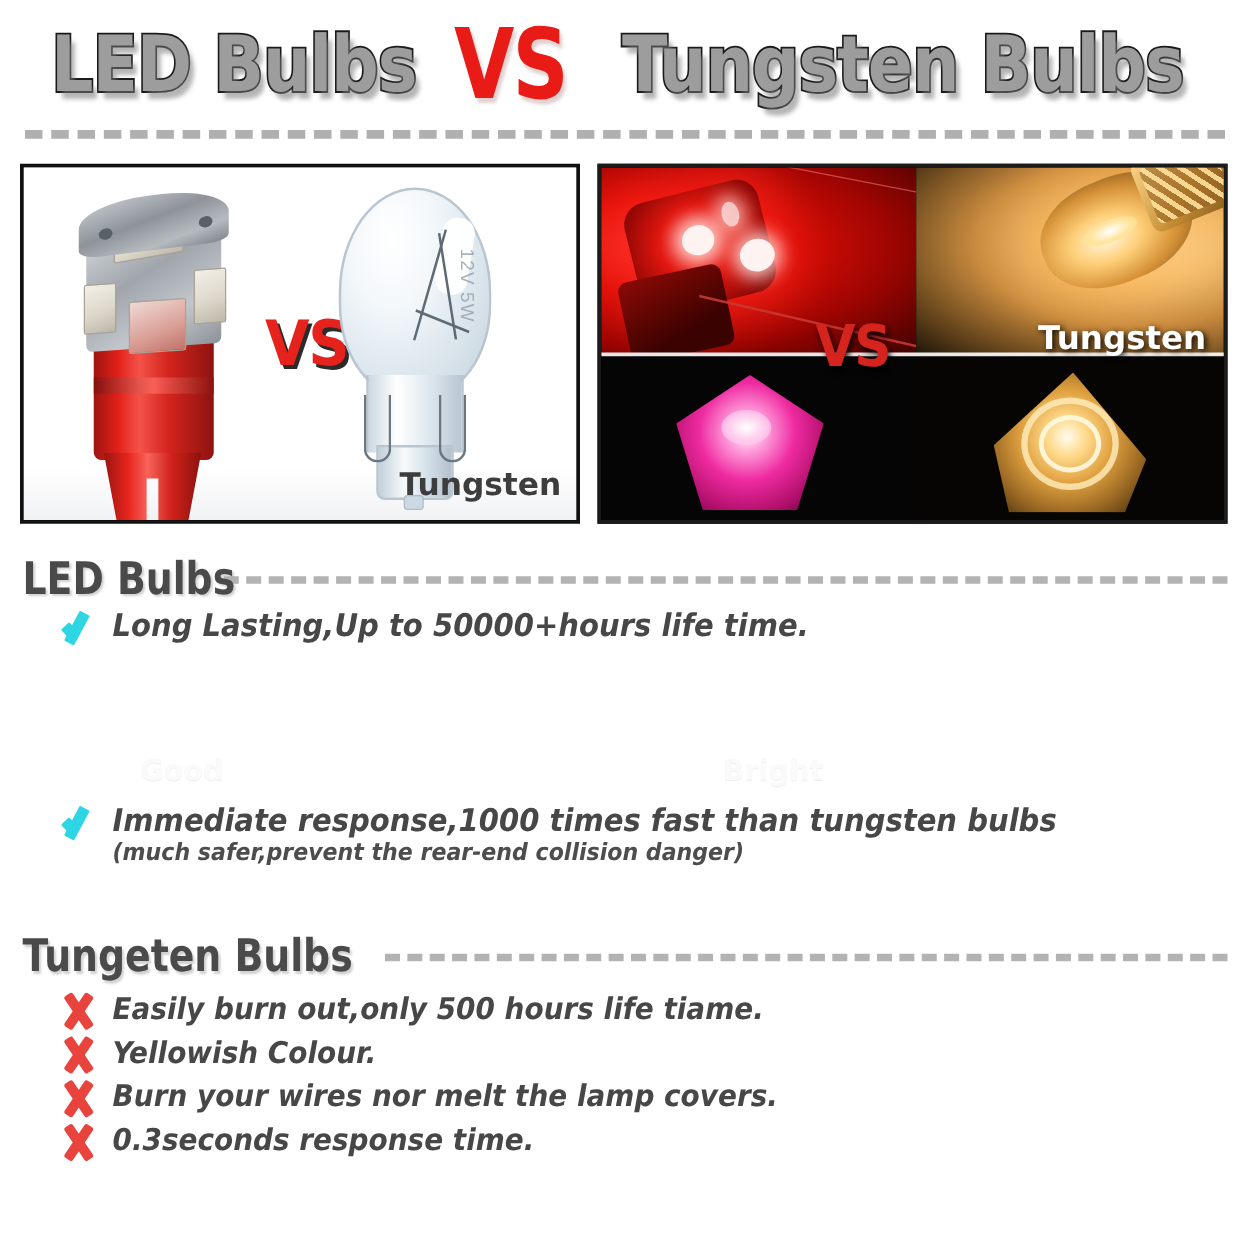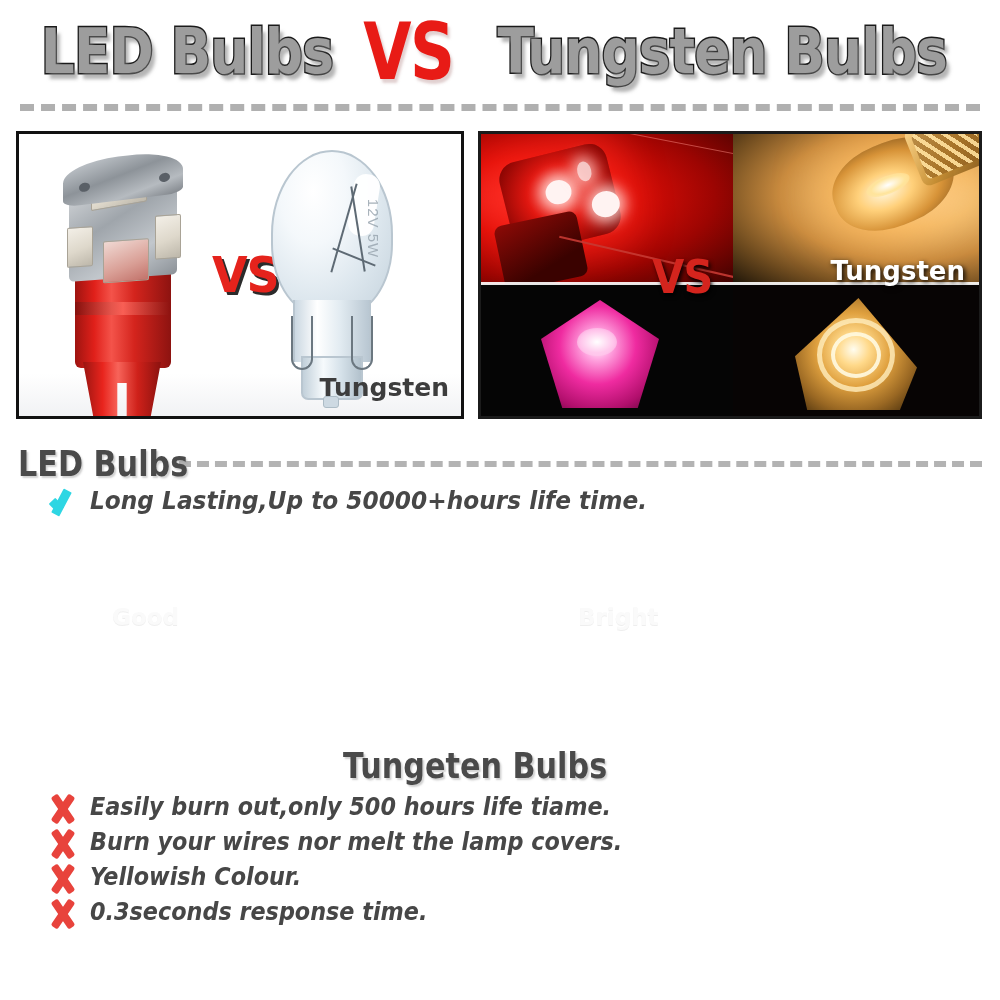--- a/index.html
+++ b/index.html
@@ -273,21 +273,21 @@
     text-shadow:2px 2px 2px rgba(150,150,150,.45);
   }
   .section-dash {
     flex:1 1 auto;
     height:0;
     border-top:6px dashed #b3b3b3;
     margin-left:6px;
   }
   #head-led  { top:446px; }
   #head-led .section-dash { margin-left:-42px; }
-  #head-tung { top:748px;flex-direction:column; }
+  #head-tung { top:748px; }
   #head-tung .section-dash { margin-left:-24px; }
 
   
   .blist { position:absolute; left:44px; width:940px;font-style:italic; }
   #list-led-a { top:484px; }
   #list-led-b { top:640px; }
   #list-tung  { top:792px; }
 
   .brow {
     display:flex; align-items:flex-start;
@@ -454,45 +454,54 @@
           <span class="chk"></span>
         </span>
       <span class="btext">Long Lasting,Up to 50000+hours life time.</span>
     </div>
   </div>
 
   <div class="ghost" id="ghost-1">Good</div>
   <div class="ghost" id="ghost-2">Bright</div>
 
   <div class="blist" id="list-led-b">
+    <div class="brow">
+      <span class="bmark">
+          <span class="chk"></span>
+        </span>
+      <span>
+        <span class="btext" style="display:block">Immediate response,1000 times fast than tungsten bulbs</span>
+        <span class="bsub" style="display:block">(much safer,prevent the rear-end collision danger)</span>
+      </span>
+    </div>
   </div>
 
   <div class="section-head" id="head-tung">
     <span class="section-title">Tungeten Bulbs</span>
     <span class="section-dash"></span>
   </div>
 
   <div class="blist" id="list-tung">
     <div class="brow">
       <span class="bmark">
           <span class="xmk"></span>
         </span>
       <span class="btext">Easily burn out,only 500 hours life tiame.</span>
     </div>
     <div class="brow">
       <span class="bmark">
           <span class="xmk"></span>
         </span>
-      <span class="btext">Burn your wires nor melt the lamp covers.</span>
+      <span class="btext">Yellowish Colour.</span>
     </div>
     <div class="brow">
       <span class="bmark">
           <span class="xmk"></span>
         </span>
-      <span class="btext">Yellowish Colour.</span>
+      <span class="btext">Burn your wires nor melt the lamp covers.</span>
     </div>
     <div class="brow">
       <span class="bmark">
           <span class="xmk"></span>
         </span>
       <span class="btext">0.3seconds response time.</span>
     </div>
   </div>
 
 </div>

